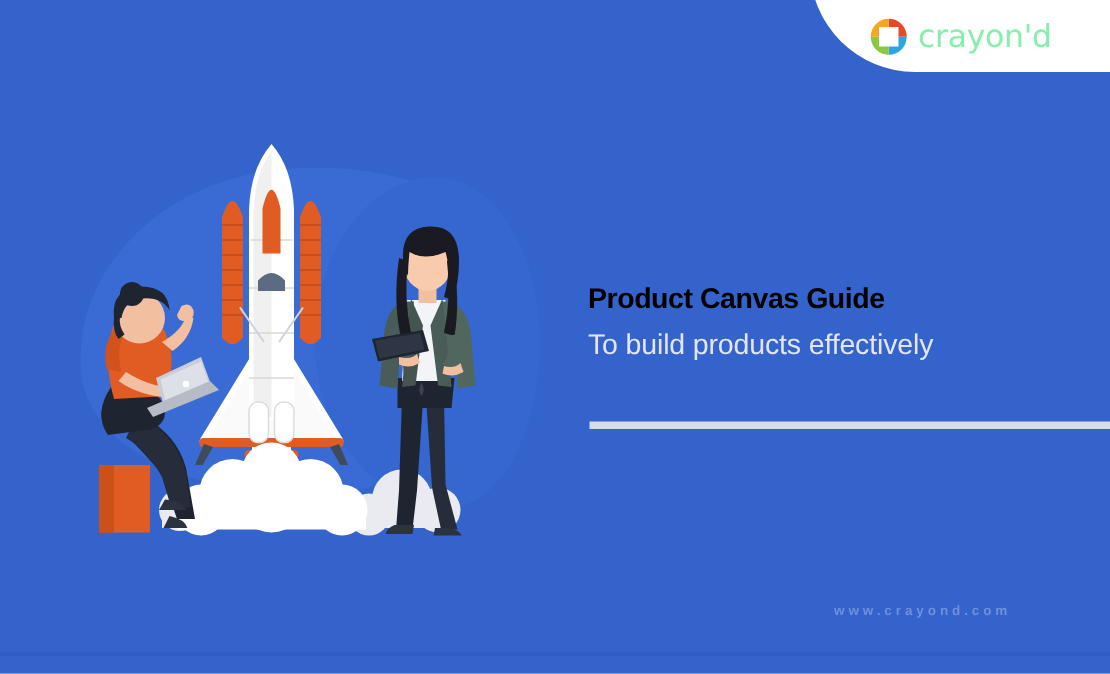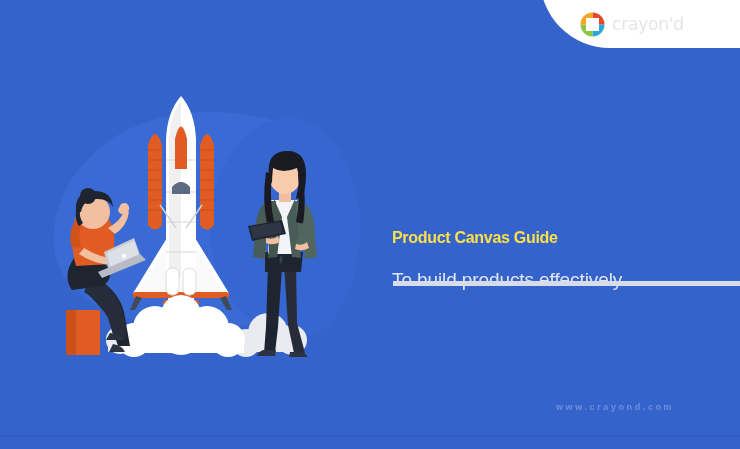--- a/index.html
+++ b/index.html
@@ -44,40 +44,39 @@
   .logo-plate-inner {
     position:absolute;
     right:0; top:0;
     width:200px; height:48px;
     display:flex; align-items:center;
     padding-left:40px;
     gap:7px;
   }
   .logo-mark { position:relative; width:25px; height:25px; flex:0 0 auto; }
   .logo-word {
-    font-size:17px; color:#e5e5e5;
+    font-size:21px; color:#86efac;
     letter-spacing:-0.2px;
     font-family:"DejaVu Sans", sans-serif;
   }
 
   
   .text-block {
     position:absolute;
     left:392px; top:188px;
     width:330px;
   }
   .headline {
-    font-size:16px; font-weight:bold;
-    color:#fde047; letter-spacing:-0.3px;
+    font-size:19px; font-weight:bold;
+    color:#000000; letter-spacing:-0.3px;
     line-height:1.28;
     white-space:nowrap;
-    margin-top:40px;
   }
   .subhead {
-    margin-top:21px;
+    margin-top:8px;
     font-size:19px; font-weight:normal;
     color:#E2E6F2; letter-spacing:-0.1px;
     white-space:nowrap;
   }
   .divider {
     position:absolute;
     left:393px; top:281px;
     width:347px; height:5px;
     background:#D8DCE8;
   }

